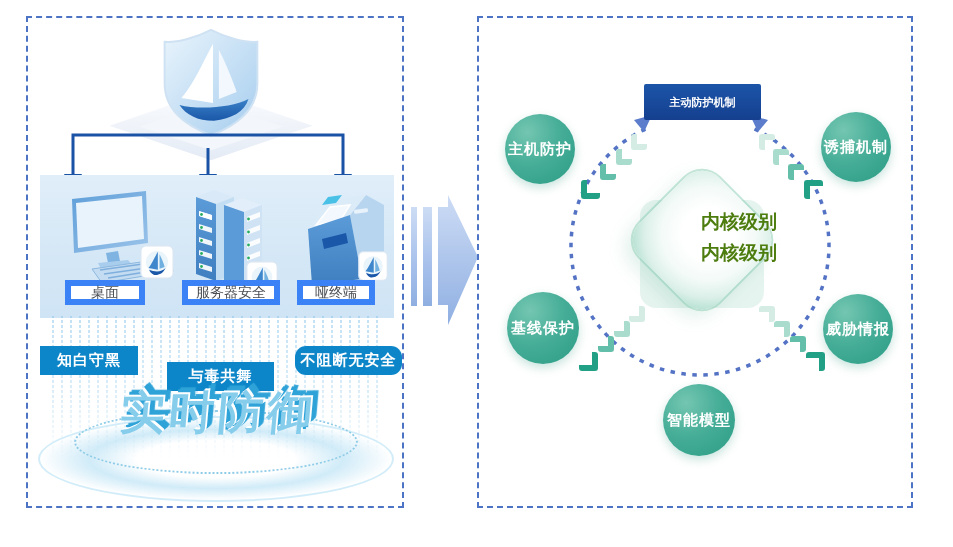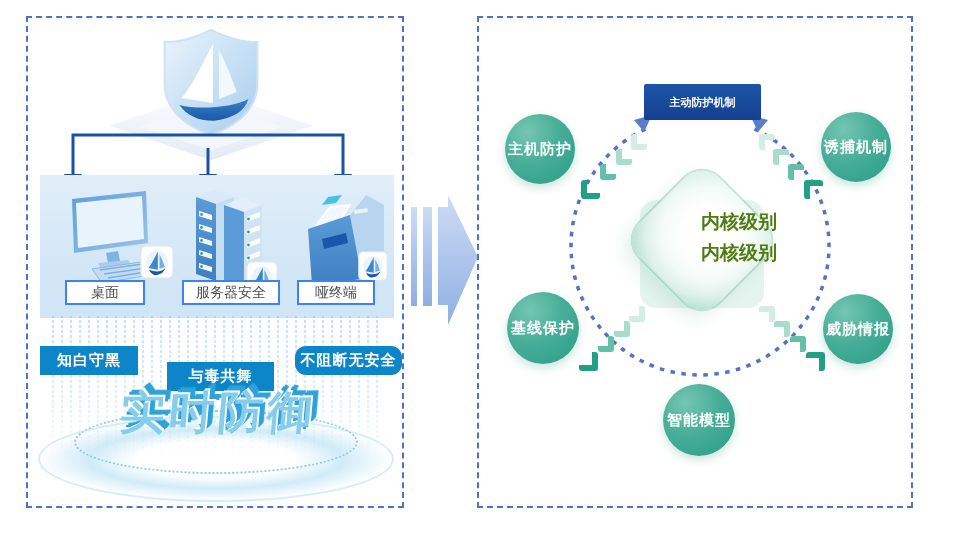--- a/index.html
+++ b/index.html
@@ -15,21 +15,21 @@
   .connector-svg { position:absolute; left:0; top:0; width:378px; height:492px; }
 
   .band { position:absolute; left:12px; top:157px; width:354px; height:143px;
           background:linear-gradient(180deg,#e0eef9 0%,#d4e7f6 60%,#cfe4f5 100%); }
   .dev-icon { position:absolute; }
   #desktop-icon  { left:24px;  top:14px; width:118px; height:108px; }
   #server-icon   { left:142px; top:6px;  width:104px; height:116px; }
   #terminal-icon { left:252px; top:4px;  width:108px; height:118px; }
 
   .dev-label { position:absolute; top:262px; height:25px; background:#ffffff;
-               border:2px solid #3b82f6; color:#4a4f55; font-size:14px;
+               border:6px solid #3b82f6; color:#4a4f55; font-size:14px;
                display:flex; align-items:center; justify-content:center; }
   #dev-label-0 { left:37px;  width:80px; }
   #dev-label-1 { left:154px; width:98px; }
   #dev-label-2 { left:269px; width:78px; }
 
   .rain { position:absolute; left:24px; top:298px; width:332px; height:142px;
     background:
       repeating-linear-gradient(0deg, rgba(255,255,255,0) 0 3px, rgba(255,255,255,.95) 3px 5px),
       repeating-linear-gradient(90deg, rgba(139,198,236,.55) 0 1.6px, transparent 1.6px 9px);
     -webkit-mask-image:linear-gradient(180deg,rgba(0,0,0,.95) 0%,rgba(0,0,0,.55) 55%,rgba(0,0,0,0) 100%);

